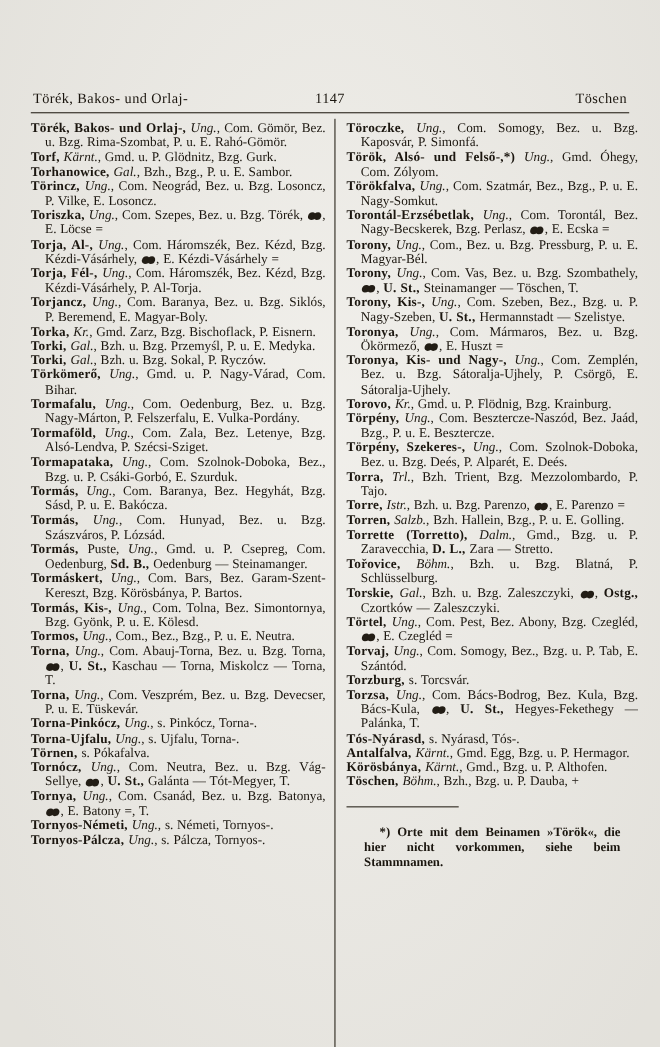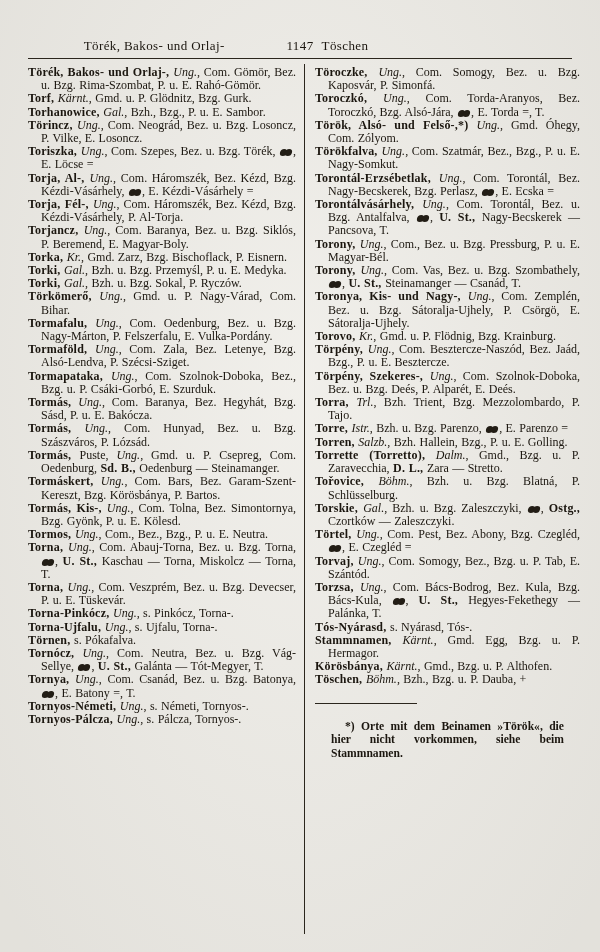--- a/index.html
+++ b/index.html
@@ -17,23 +17,23 @@
       #eceae4;
   }
   .running-head{
     display:grid;
     grid-template-columns:1fr auto 1fr;
     align-items:baseline;
     margin:38px 30px 0 30px;
     font-size:13px;
     letter-spacing:.4px;
   }
-  .running-head .rh-left{text-align:center;font-family:Liberation Serif, serif;}
+  .running-head .rh-left{text-align:left;font-family:Liberation Serif, serif;}
   .running-head .rh-center{text-align:left;padding:0 8px;}
-  .running-head .rh-right{text-align:left;}
+  .running-head .rh-right{text-align:right;margin-top:44px;}
   .head-rule{
     border:0;border-top:1.6px solid #2b261d;
     margin:4px 28px 0 28px;height:0;
   }
   .cols{
     display:grid;
     grid-template-columns:1fr 1fr;
     margin:5px 20px 0 28px;
     min-height:868px;
     align-items:start;
@@ -123,42 +123,43 @@
         <p class="entry"><b>Torna-Ujfalu, </b><i>Ung.</i><span>, s. Ujfalu, Torna-.</span></p>
         <p class="entry"><b>Törnen, </b><span>s. Pókafalva.</span></p>
         <p class="entry"><b>Tornócz, </b><i>Ung.</i><span>, Com. Neutra, Bez. u. Bzg. Vág-Sellye, </span><span class="tel"></span><span>, </span><b>U. St., </b><span>Galánta — Tót-Megyer, T.</span></p>
         <p class="entry"><b>Tornya, </b><i>Ung.</i><span>, Com. Csanád, Bez. u. Bzg. Batonya, </span><span class="tel"></span><span>, E. Batony =, T.</span></p>
         <p class="entry"><b>Tornyos-Németi, </b><i>Ung.</i><span>, s. Németi, Tornyos-.</span></p>
         <p class="entry"><b>Tornyos-Pálcza, </b><i>Ung.</i><span>, s. Pálcza, Tornyos-.</span></p>
       </div>
     <div class="col col-right" id="col-right">
 
     <p class="entry"><b>Töroczke, </b><i>Ung.</i><span>, Com. Somogy, Bez. u. Bzg. Kaposvár, P. Simonfá.</span></p>
-        <p class="entry"><b>Toroczkó, </b><i>Ung.</i><span>, Com. Torda-Aranyos, Bez. Toroczkó, Bzg. Alsó-Jára, </span><span class="tel"></span><span>, E. Torda =, T.</span></p>
         <p class="entry"><b>Török, Alsó- und Felső-,*) </b><i>Ung.</i><span>, Gmd. Óhegy, Com. Zólyom.</span></p>
         <p class="entry"><b>Törökfalva, </b><i>Ung.</i><span>, Com. Szatmár, Bez., Bzg., P. u. E. Nagy-Somkut.</span></p>
         <p class="entry"><b>Torontál-Erzsébetlak, </b><i>Ung.</i><span>, Com. Torontál, Bez. Nagy-Becskerek, Bzg. Perlasz, </span><span class="tel"></span><span>, E. Ecska =</span></p>
-        <p class="entry"><b>Torontálvásárhely, </b><i>Ung.</i><span>, Com. Torontál, Bez. u. Bzg. Antalfalva, </span><span class="tel"></span><span>, </span><b>U. St., </b><span>Nagy-Becskerek — Pancsova, T.</span></p>
         <p class="entry"><b>Torony, </b><i>Ung.</i><span>, Com., Bez. u. Bzg. Pressburg, P. u. E. Magyar-Bél.</span></p>
-        <p class="entry"><b>Torony, </b><i>Ung.</i><span>, Com. Vas, Bez. u. Bzg. Szombathely, </span><span class="tel"></span><span>, </span><b>U. St., </b><span>Steinamanger — Csanád, T.</span></p>
+        <p class="entry"><b>Torony, </b><i>Ung.</i><span>, Com. Vas, Bez. u. Bzg. Szombathely, </span><span class="tel"></span><span>, </span><b>U. St., </b><span>Steinamanger — Töschen, T.</span></p>
+        <p class="entry"><b>Torony, Kis-, </b><i>Ung.</i><span>, Com. Szeben, Bez., Bzg. u. P. Nagy-Szeben, </span><b>U. St., </b><span>Hermannstadt — Szelistye.</span></p>
+        <p class="entry"><b>Toronya, </b><i>Ung.</i><span>, Com. Mármaros, Bez. u. Bzg. Ökörmező, </span><span class="tel"></span><span>, E. Huszt =</span></p>
         <p class="entry"><b>Toronya, Kis- und Nagy-, </b><i>Ung.</i><span>, Com. Zemplén, Bez. u. Bzg. Sátoralja-Ujhely, P. Csörgö, E. Sátoralja-Ujhely.</span></p>
         <p class="entry"><b>Torovo, </b><i>Kr.</i><span>, Gmd. u. P. Flödnig, Bzg. Krainburg.</span></p>
         <p class="entry"><b>Törpény, </b><i>Ung.</i><span>, Com. Besztercze-Naszód, Bez. Jaád, Bzg., P. u. E. Besztercze.</span></p>
         <p class="entry"><b>Törpény, Szekeres-, </b><i>Ung.</i><span>, Com. Szolnok-Doboka, Bez. u. Bzg. Deés, P. Alparét, E. Deés.</span></p>
         <p class="entry"><b>Torra, </b><i>Trl.</i><span>, Bzh. Trient, Bzg. Mezzolombardo, P. Tajo.</span></p>
         <p class="entry"><b>Torre, </b><i>Istr.</i><span>, Bzh. u. Bzg. Parenzo, </span><span class="tel"></span><span>, E. Parenzo =</span></p>
         <p class="entry"><b>Torren, </b><i>Salzb.</i><span>, Bzh. Hallein, Bzg., P. u. E. Golling.</span></p>
         <p class="entry"><b>Torrette (Torretto), </b><i>Dalm.</i><span>, Gmd., Bzg. u. P. Zaravecchia, </span><b>D. L., </b><span>Zara — Stretto.</span></p>
         <p class="entry"><b>Tořovice, </b><i>Böhm.</i><span>, Bzh. u. Bzg. Blatná, P. Schlüsselburg.</span></p>
         <p class="entry"><b>Torskie, </b><i>Gal.</i><span>, Bzh. u. Bzg. Zaleszczyki, </span><span class="tel"></span><span>, </span><b>Ostg., </b><span>Czortków — Zaleszczyki.</span></p>
         <p class="entry"><b>Törtel, </b><i>Ung.</i><span>, Com. Pest, Bez. Abony, Bzg. Czegléd, </span><span class="tel"></span><span>, E. Czegléd =</span></p>
         <p class="entry"><b>Torvaj, </b><i>Ung.</i><span>, Com. Somogy, Bez., Bzg. u. P. Tab, E. Szántód.</span></p>
+        <p class="entry"><b>Torzburg, </b><span>s. Torcsvár.</span></p>
         <p class="entry"><b>Torzsa, </b><i>Ung.</i><span>, Com. Bács-Bodrog, Bez. Kula, Bzg. Bács-Kula, </span><span class="tel"></span><span>, </span><b>U. St., </b><span>Hegyes-Fekethegy — Palánka, T.</span></p>
         <p class="entry"><b>Tós-Nyárasd, </b><span>s. Nyárasd, Tós-.</span></p>
-        <p class="entry"><b>Stammnamen, </b><i>Kärnt.</i><span>, Gmd. Egg, Bzg. u. P. Hermagor.</span></p>
+        <p class="entry"><b>Antalfalva, </b><i>Kärnt.</i><span>, Gmd. Egg, Bzg. u. P. Hermagor.</span></p>
         <p class="entry"><b>Körösbánya, </b><i>Kärnt.</i><span>, Gmd., Bzg. u. P. Althofen.</span></p>
         <p class="entry"><b>Töschen, </b><i>Böhm.</i><span>, Bzh., Bzg. u. P. Dauba, +</span></p>
         <hr class="footnote-rule">
         <p class="footnote">*) Orte mit dem Beinamen »Török«, die hier nicht vorkommen, siehe beim Stammnamen.</p>
       </div>
   </div>
 
 </div>
 
 </body></html>

